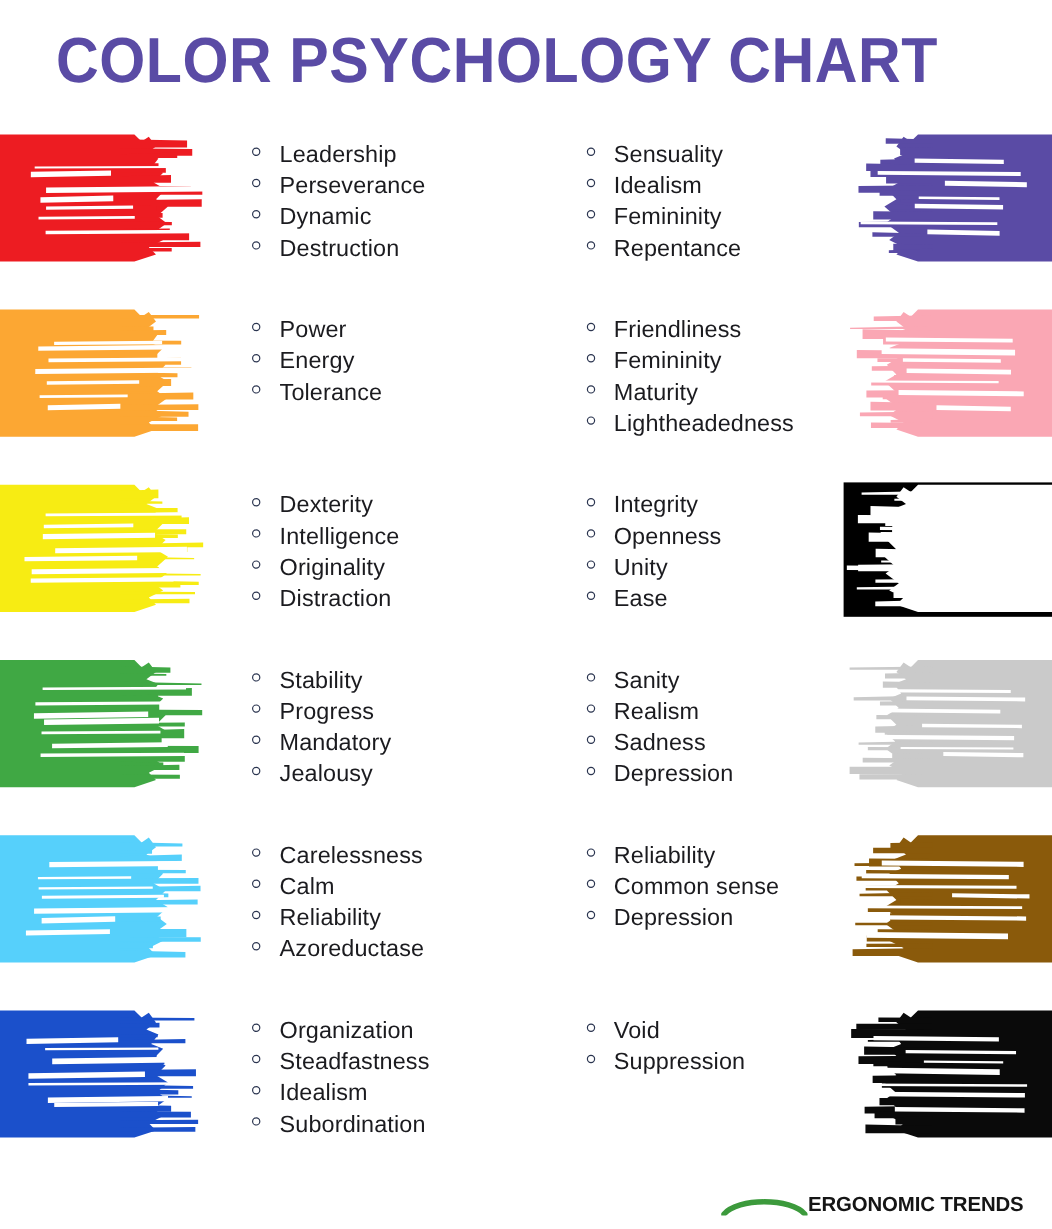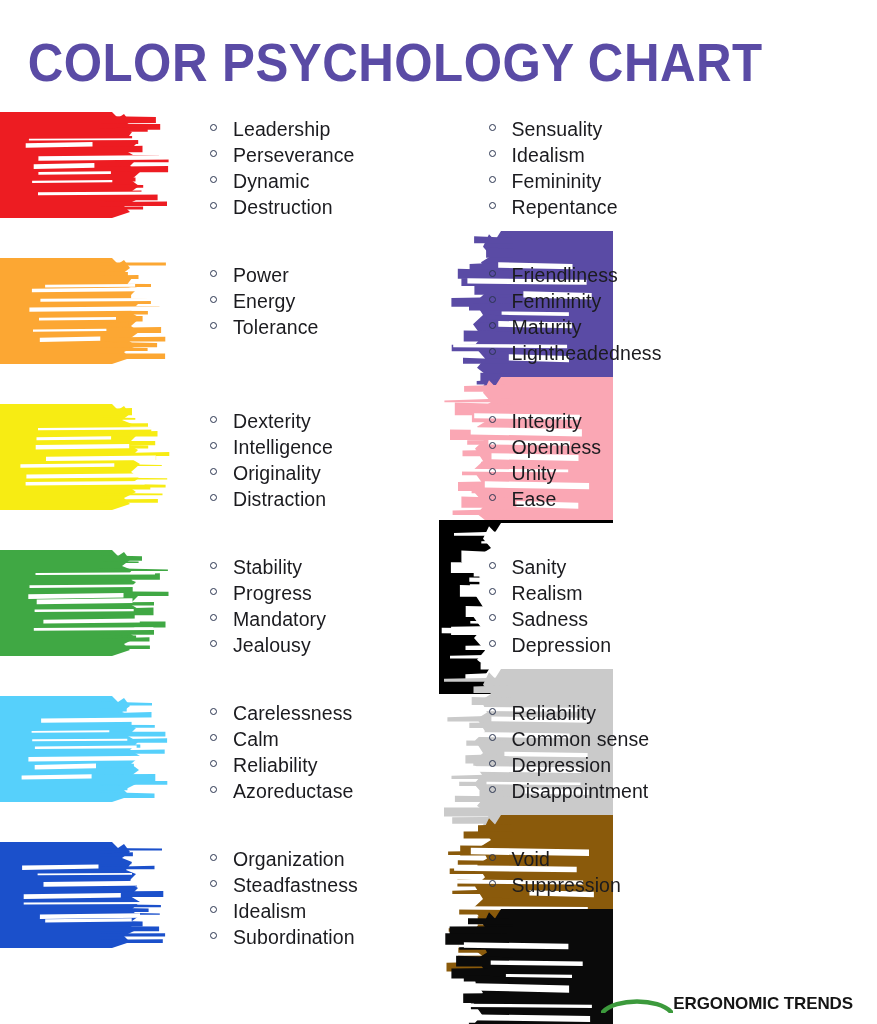--- a/index.html
+++ b/index.html
@@ -15,26 +15,26 @@
   .page {
     position: relative;
     width: 877px;
     height: 1024px;
     background: #ffffff;
   }
 
   
   .title-bar {
     position: absolute;
-    top: 12px; left: 0;
+    top: 0; left: 0;
     width: 809px;
     height: 100px;
     display: flex;
     align-items: center;
-    justify-content: flex-start;
+    justify-content: flex-end;
   }
   .title {
     font-family: "Liberation Sans", sans-serif;
     font-size: 53px;
     font-weight: 700;
     letter-spacing: 0.5px;
     color: #5A4BA5;
     transform: scaleX(0.93);
     white-space: nowrap;
     line-height: 1;
@@ -58,21 +58,21 @@
 
   
   .half {
     position: relative;
     width: 438.5px;
     height: 146px;
     display: flex;
     align-items: flex-start;
   }
   .half.left  { flex-direction: row; }
-  .half.right { flex-direction: column; }
+  .half.right { }
 
   
   .swatch-wrap {
     position: relative;
     width: 174px;
     height: 112px;
     flex: 0 0 174px;
     margin-top: 6px;
   }
   .half.right .swatch-wrap { order: 2; }
@@ -660,24 +660,20 @@
                 <span>Reliability</span>
               </li>
               <li>
                 <span class="bullet"></span>
                 <span>Common sense</span>
               </li>
               <li>
                 <span class="bullet"></span>
                 <span>Depression</span>
               </li>
-              <li>
-                <span class="bullet"></span>
-                <span>Disappointment</span>
-              </li>
             </ul>
           </div>
         </div>
       </div>
       <div class="row">
         <div class="half left">
           <div class="swatch-wrap">
             <svg viewBox="0 0 174 112" preserveAspectRatio="none">
               <g>
                 <path d="M0,2 L112,2 L118,8 L124,4 L130,12 L122,18 L132,22 L126,30 L136,34 L128,42 L138,48 L130,56 L140,62 L131,70 L139,76 L128,84 L136,90 L124,96 L130,102 L112,108 L0,108 Z" fill="#1B50CB"></path>

